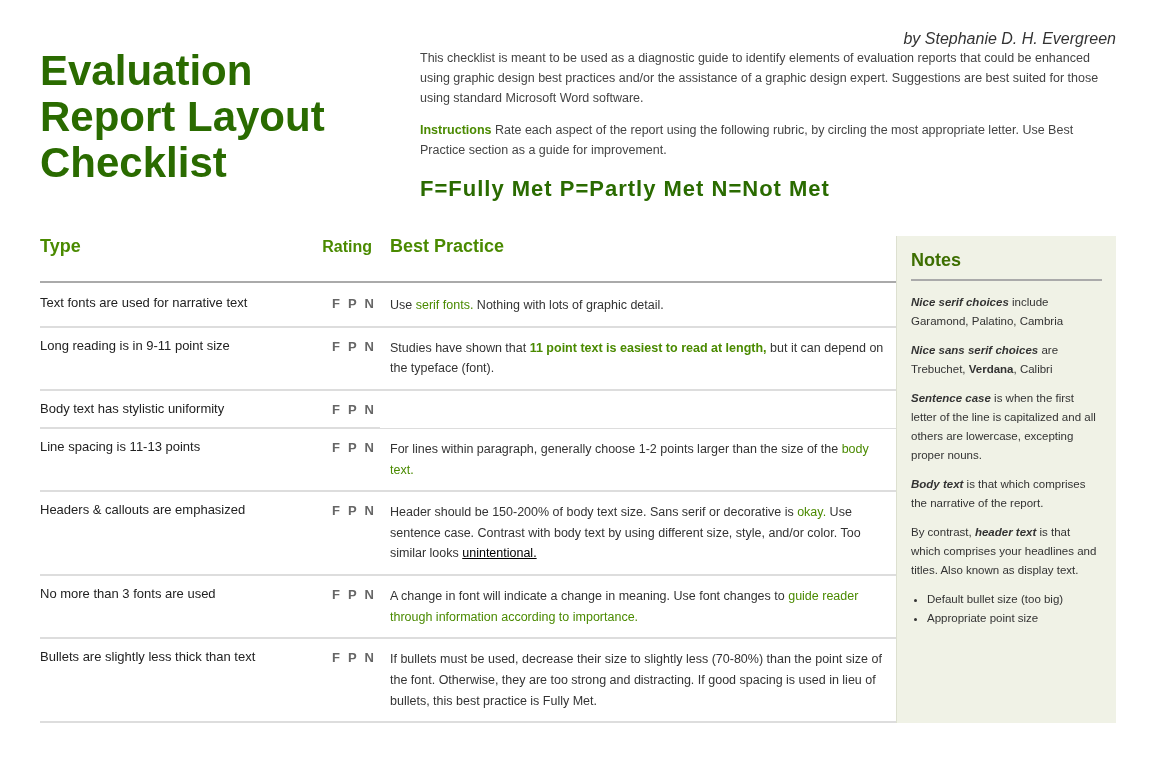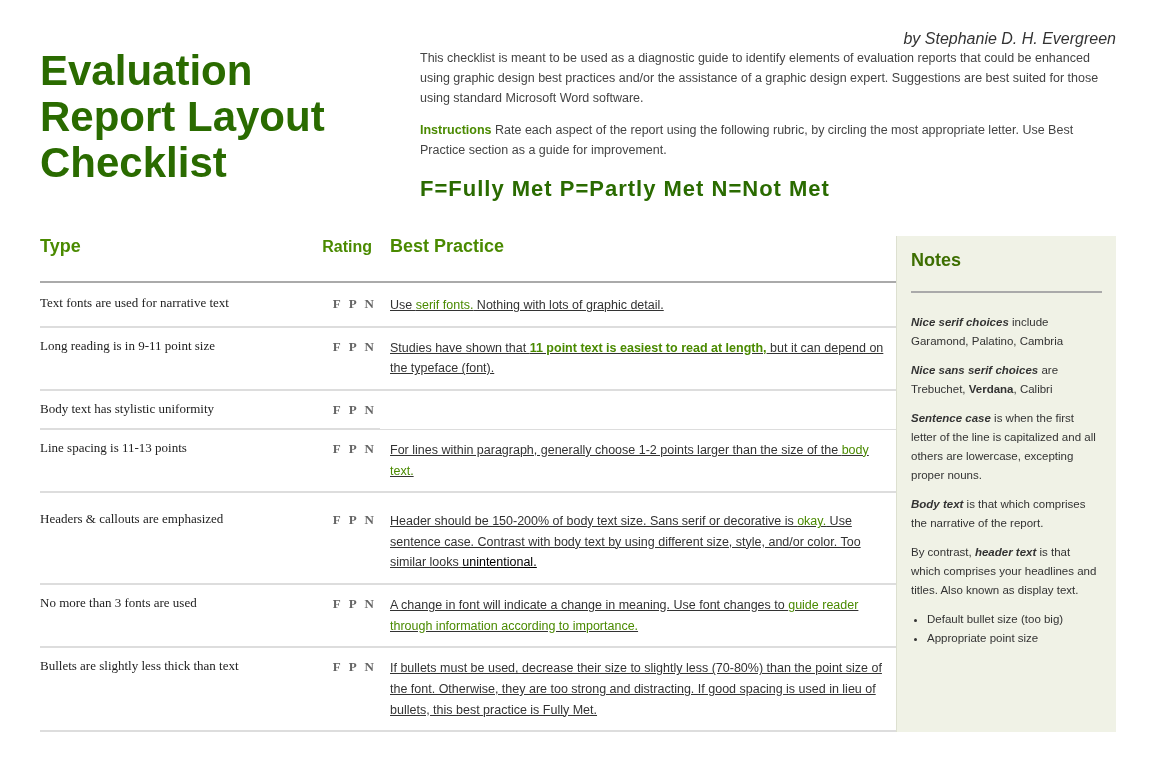--- a/index.html
+++ b/index.html
@@ -57,21 +57,20 @@
       color: #2a6b00;
       letter-spacing: 1px;
       margin-bottom: 4px;
     }
     .type-cell {
       display: flex;
       align-items: flex-start;
       padding: 10px 6px 10px 0;
       border-bottom: 1px solid #ddd;
       gap: 9px;
-      font-family: Liberation Serif, serif;
     }
     .type-text {
       flex: 1;
       font-size: 13px;
       color: #222;
     }
     .ratings {
       display: flex;
       gap: 8px;
       font-size: 13px;
@@ -81,21 +80,20 @@
       padding-top: 1px;
       min-width: 65px;
       justify-content: flex-end;
     }
     .bp-cell {
       padding: 10px 10px;
       border-bottom: 1px solid #ddd;
       font-size: 12.5px;
       color: #333;
       line-height: 1.65;
-      text-decoration: underline;
     }
     .notes-block p { margin-bottom: 10px; }
   </style>
 </head>
 <body>
 
 <div>
 
   <div class="byline">by Stephanie D. H. Evergreen</div>
 
@@ -175,21 +173,21 @@
             <span>F</span>
             <span>P</span>
             <span>N</span>
           </span>
         </div>
         <div class="bp-cell">
           For lines within paragraph, generally choose 1-2 points larger than the size of the <span style="color:#4a8a00;">body text.</span>
         </div>
       </div>
 
-      <div style="display: grid; grid-template-columns: 340px 1fr; border-bottom: 1px solid #ddd; margin-top: 8px;">
+      <div style="display: grid; grid-template-columns: 340px 1fr; border-bottom: 1px solid #ddd;">
         <div class="type-cell">
           <span class="type-text">Headers &amp; callouts are emphasized</span>
           <span class="ratings">
             <span>F</span>
             <span>P</span>
             <span>N</span>
           </span>
         </div>
         <div class="bp-cell">
           Header should be 150-200% of body text size. Sans serif or decorative is <span style="color:#4a8a00;">okay.</span> Use sentence case. Contrast with body text by using different size, style, and/or color. Too similar looks <span style="text-decoration:underline; color:#000000;">unintentional.</span>
@@ -220,21 +218,21 @@
           </span>
         </div>
         <div class="bp-cell">
           If bullets must be used, decrease their size to slightly less (70-80%) than the point size of the font. Otherwise, they are too strong and distracting. If good spacing is used in lieu of bullets, this best practice is Fully Met.
         </div>
       </div>
 
     </div>
 
     <div style="background: #f0f2e6; padding: 14px 14px; border-left: 1px solid #dde0d0;">
-      <div style="font-size:18px; font-weight:bold; color:#3d6e00; margin-bottom: 20px; border-bottom: 2px solid #aaa; padding-bottom: 20px;">Notes</div>
+      <div style="font-size:18px; font-weight:bold; color:#3d6e00; margin-bottom: 12px; border-bottom: 2px solid #aaa; padding-bottom: 8px;">Notes</div>
 
       <div class="notes-block" style="font-size: 11.5px; line-height: 1.65; color:#333;">
 
         <p>
           <span style="font-style:italic; font-weight:bold;">Nice serif choices</span><span> include Garamond, Palatino, Cambria</span>
         </p>
 
         <p>
           <span style="font-style:italic; font-weight:bold;">Nice sans serif choices</span><span> are Trebuchet, </span><span style="font-family: Verdana, sans-serif; font-weight:bold;">Verdana</span><span>, Calibri</span>
         </p>

